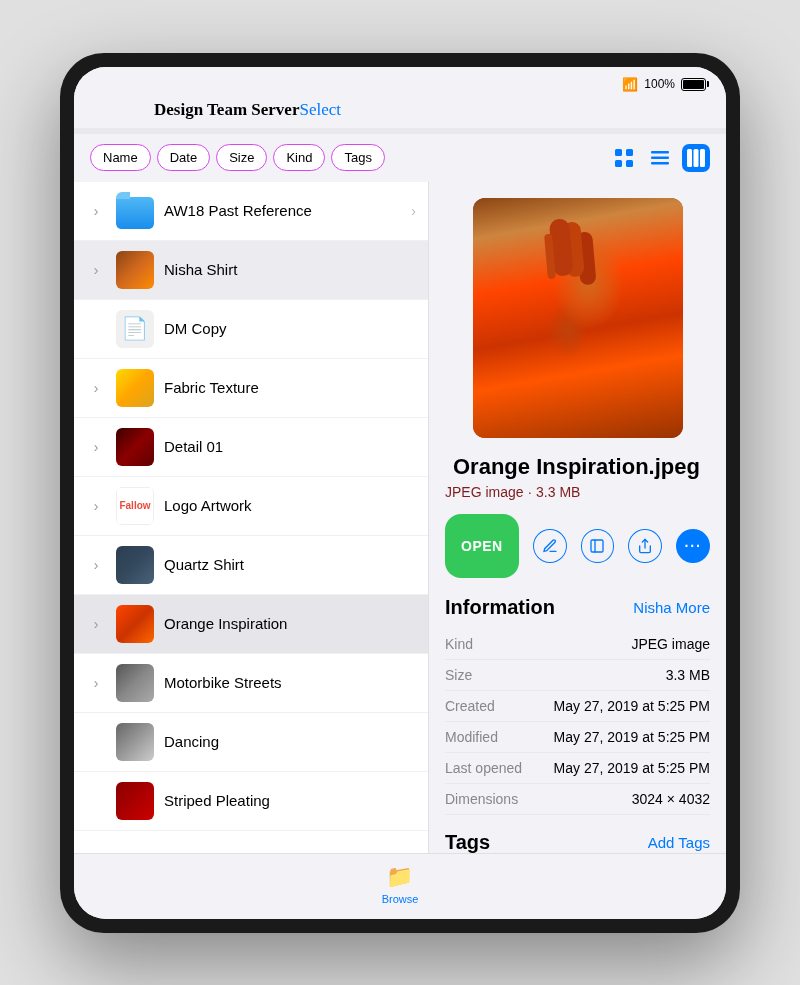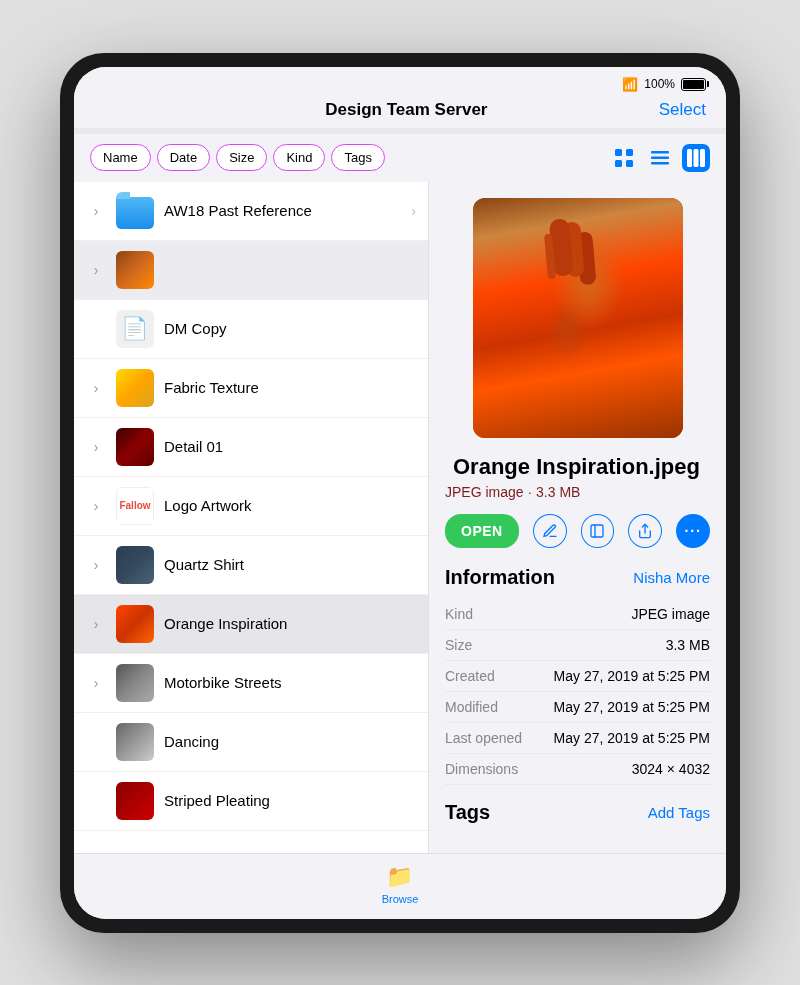--- a/index.html
+++ b/index.html
@@ -75,24 +75,24 @@
     .battery-fill {
       width: 100%;
       height: 100%;
       background: #000;
       border-radius: 1px;
     }
 
     
     .nav-bar {
       display: flex;
-      justify-content: space-between;
       align-items: center;
       padding: 4px 20px 8px;
       background: #f2f2f7;
+      font-family: Liberation Serif, serif;
     }
 
     .nav-title {
       font-size: 17px;
       font-weight: 600;
       color: #000;
     }
 
     .nav-select {
       font-size: 17px;
@@ -275,21 +275,21 @@
       align-items: center;
       gap: 14px;
       margin-bottom: 18px;
     }
 
     .open-btn {
       background: #34c759;
       color: #fff;
       border: none;
       border-radius: 16px;
-      padding: 9px 16px;
+      padding: 24px 16px;
       font-size: 14px;
       font-weight: 600;
       letter-spacing: 0.5px;
     }
 
     .action-icon-btn {
       width: 34px;
       height: 34px;
       border-radius: 50%;
       border: 1.5px solid #007aff;
@@ -566,20 +566,21 @@
           </div>
           <span class="file-name">AW18 Past Reference</span>
           <span class="file-chevron-right">›</span>
         </div>
 
         <div class="file-item" style="background:#ebebf0;">
           <span class="file-chevron-left">›</span>
           <div class="file-thumb">
             <div class="thumb-nisha"></div>
           </div>
+          <span class="file-name">Nisha Shirt</span>
         </div>
 
         <div class="file-item">
           <span class="file-chevron-left" style="opacity:0;"></span>
           <div class="file-thumb">
             <div class="thumb-doc">📄</div>
           </div>
           <span class="file-name">DM Copy</span>
         </div>
 

